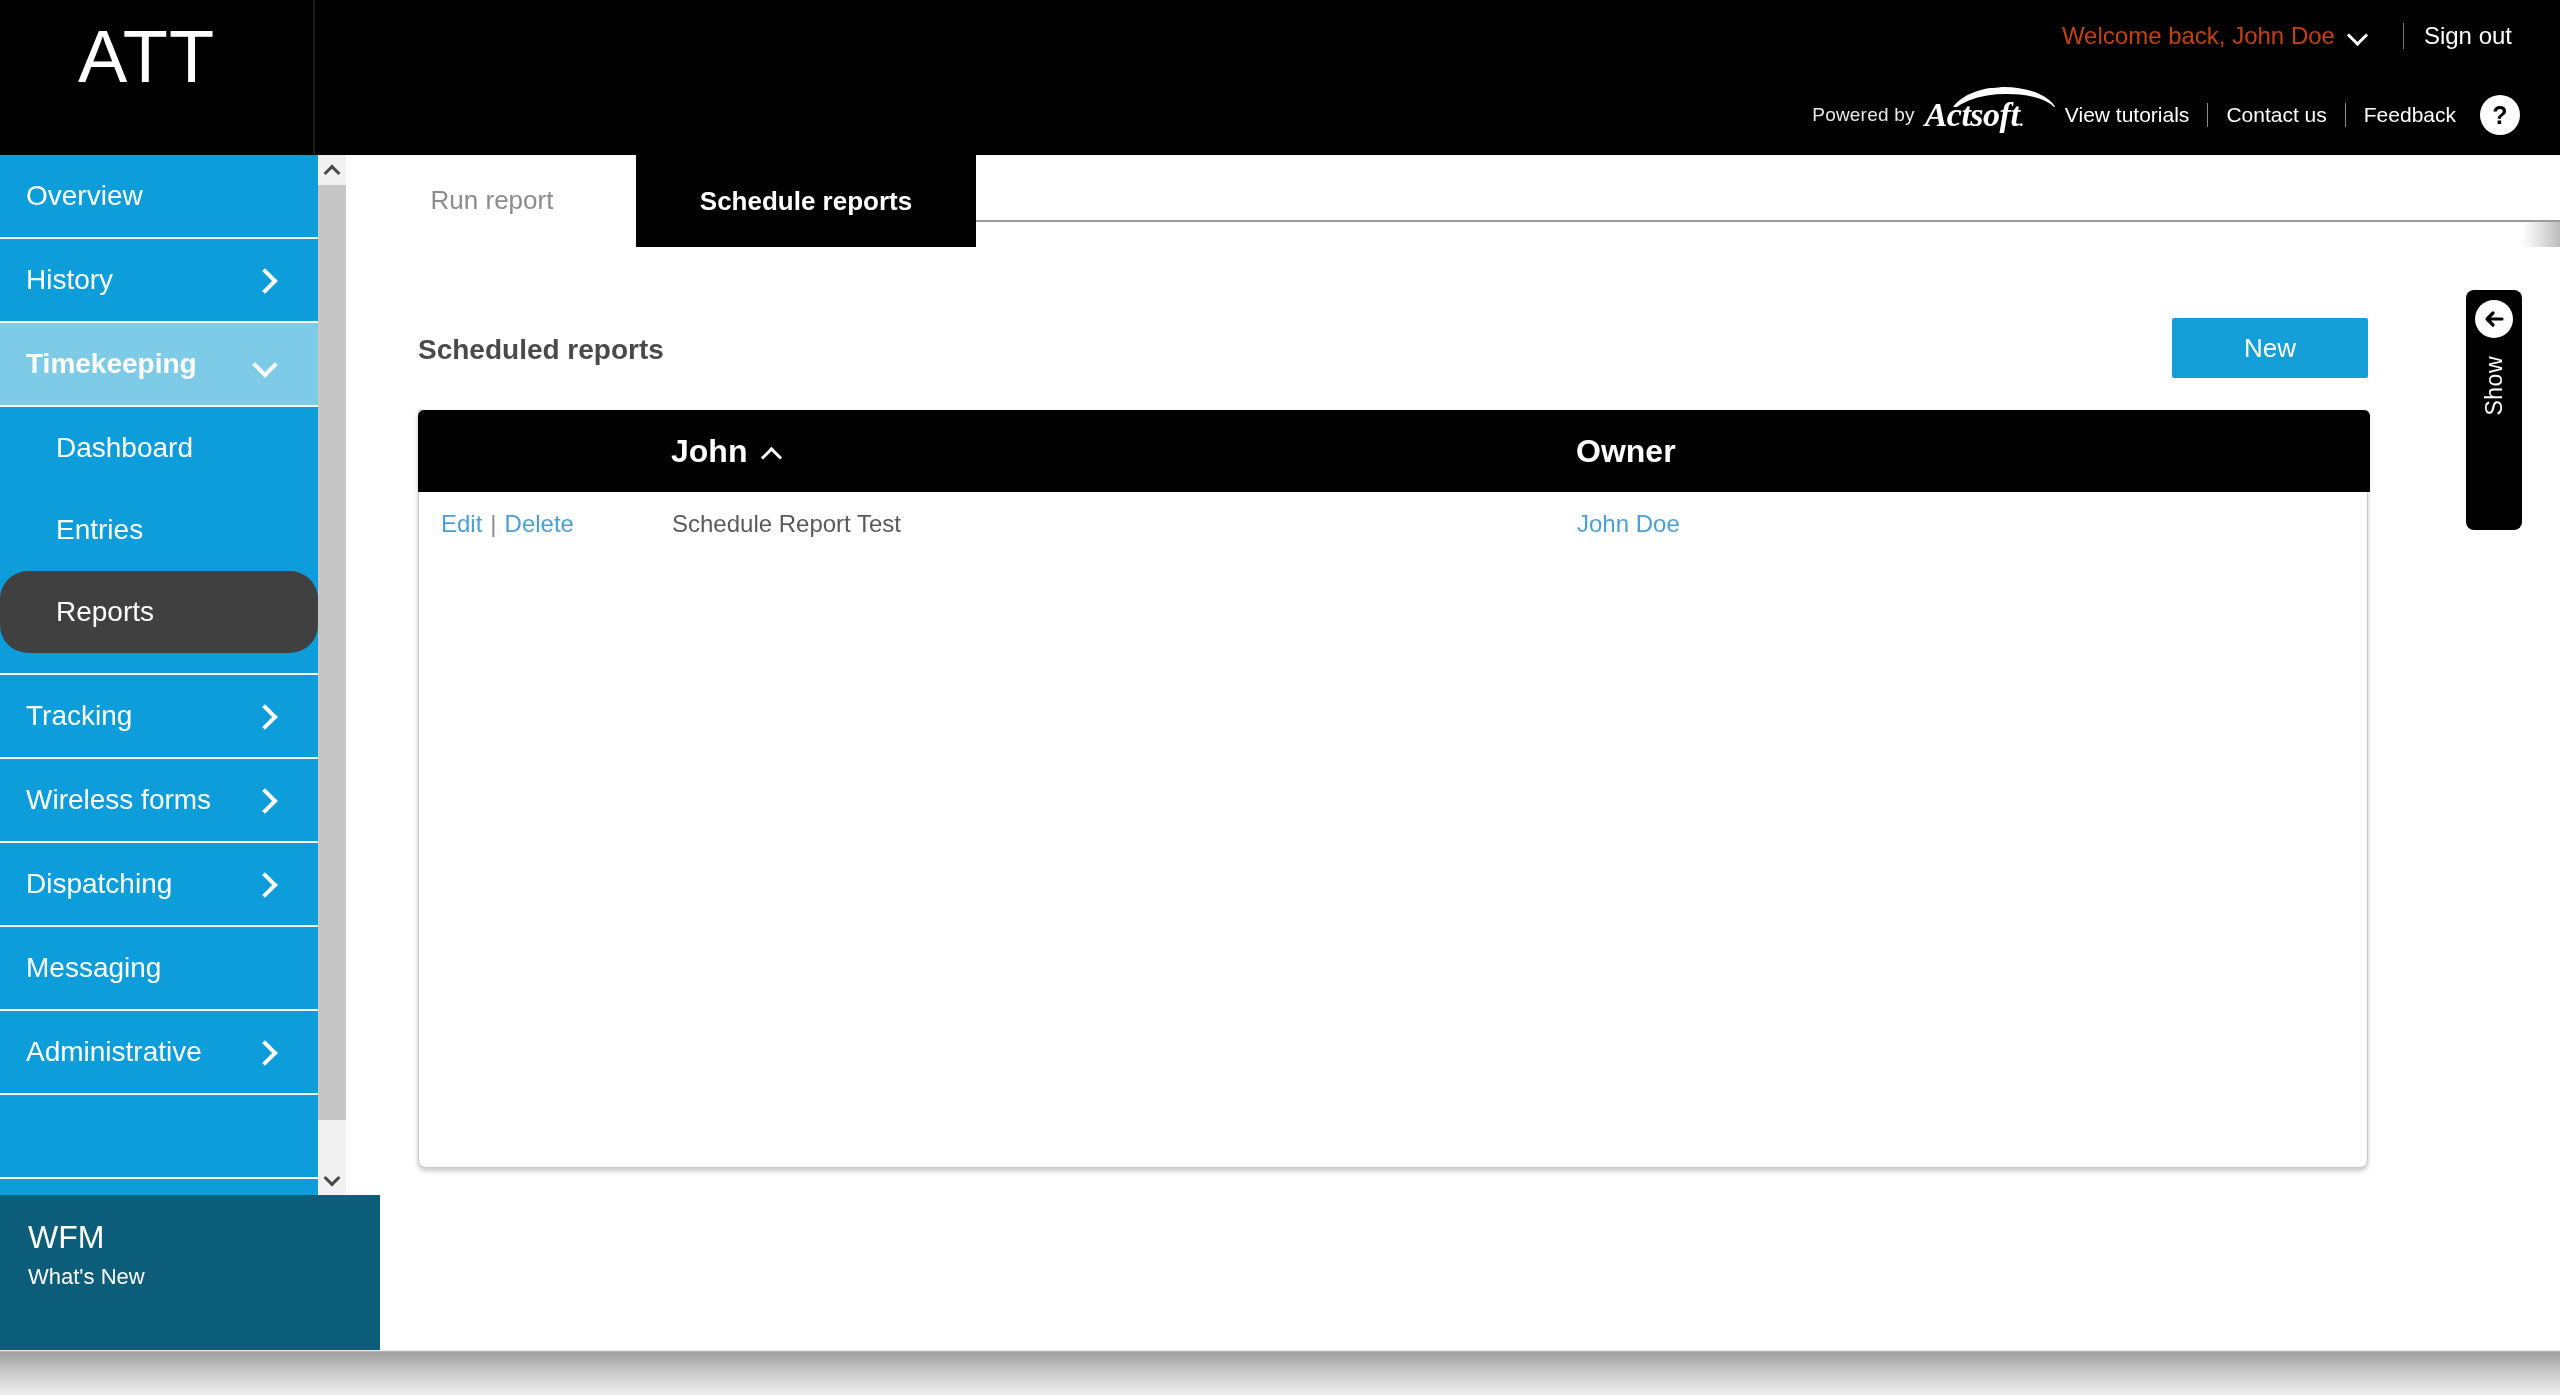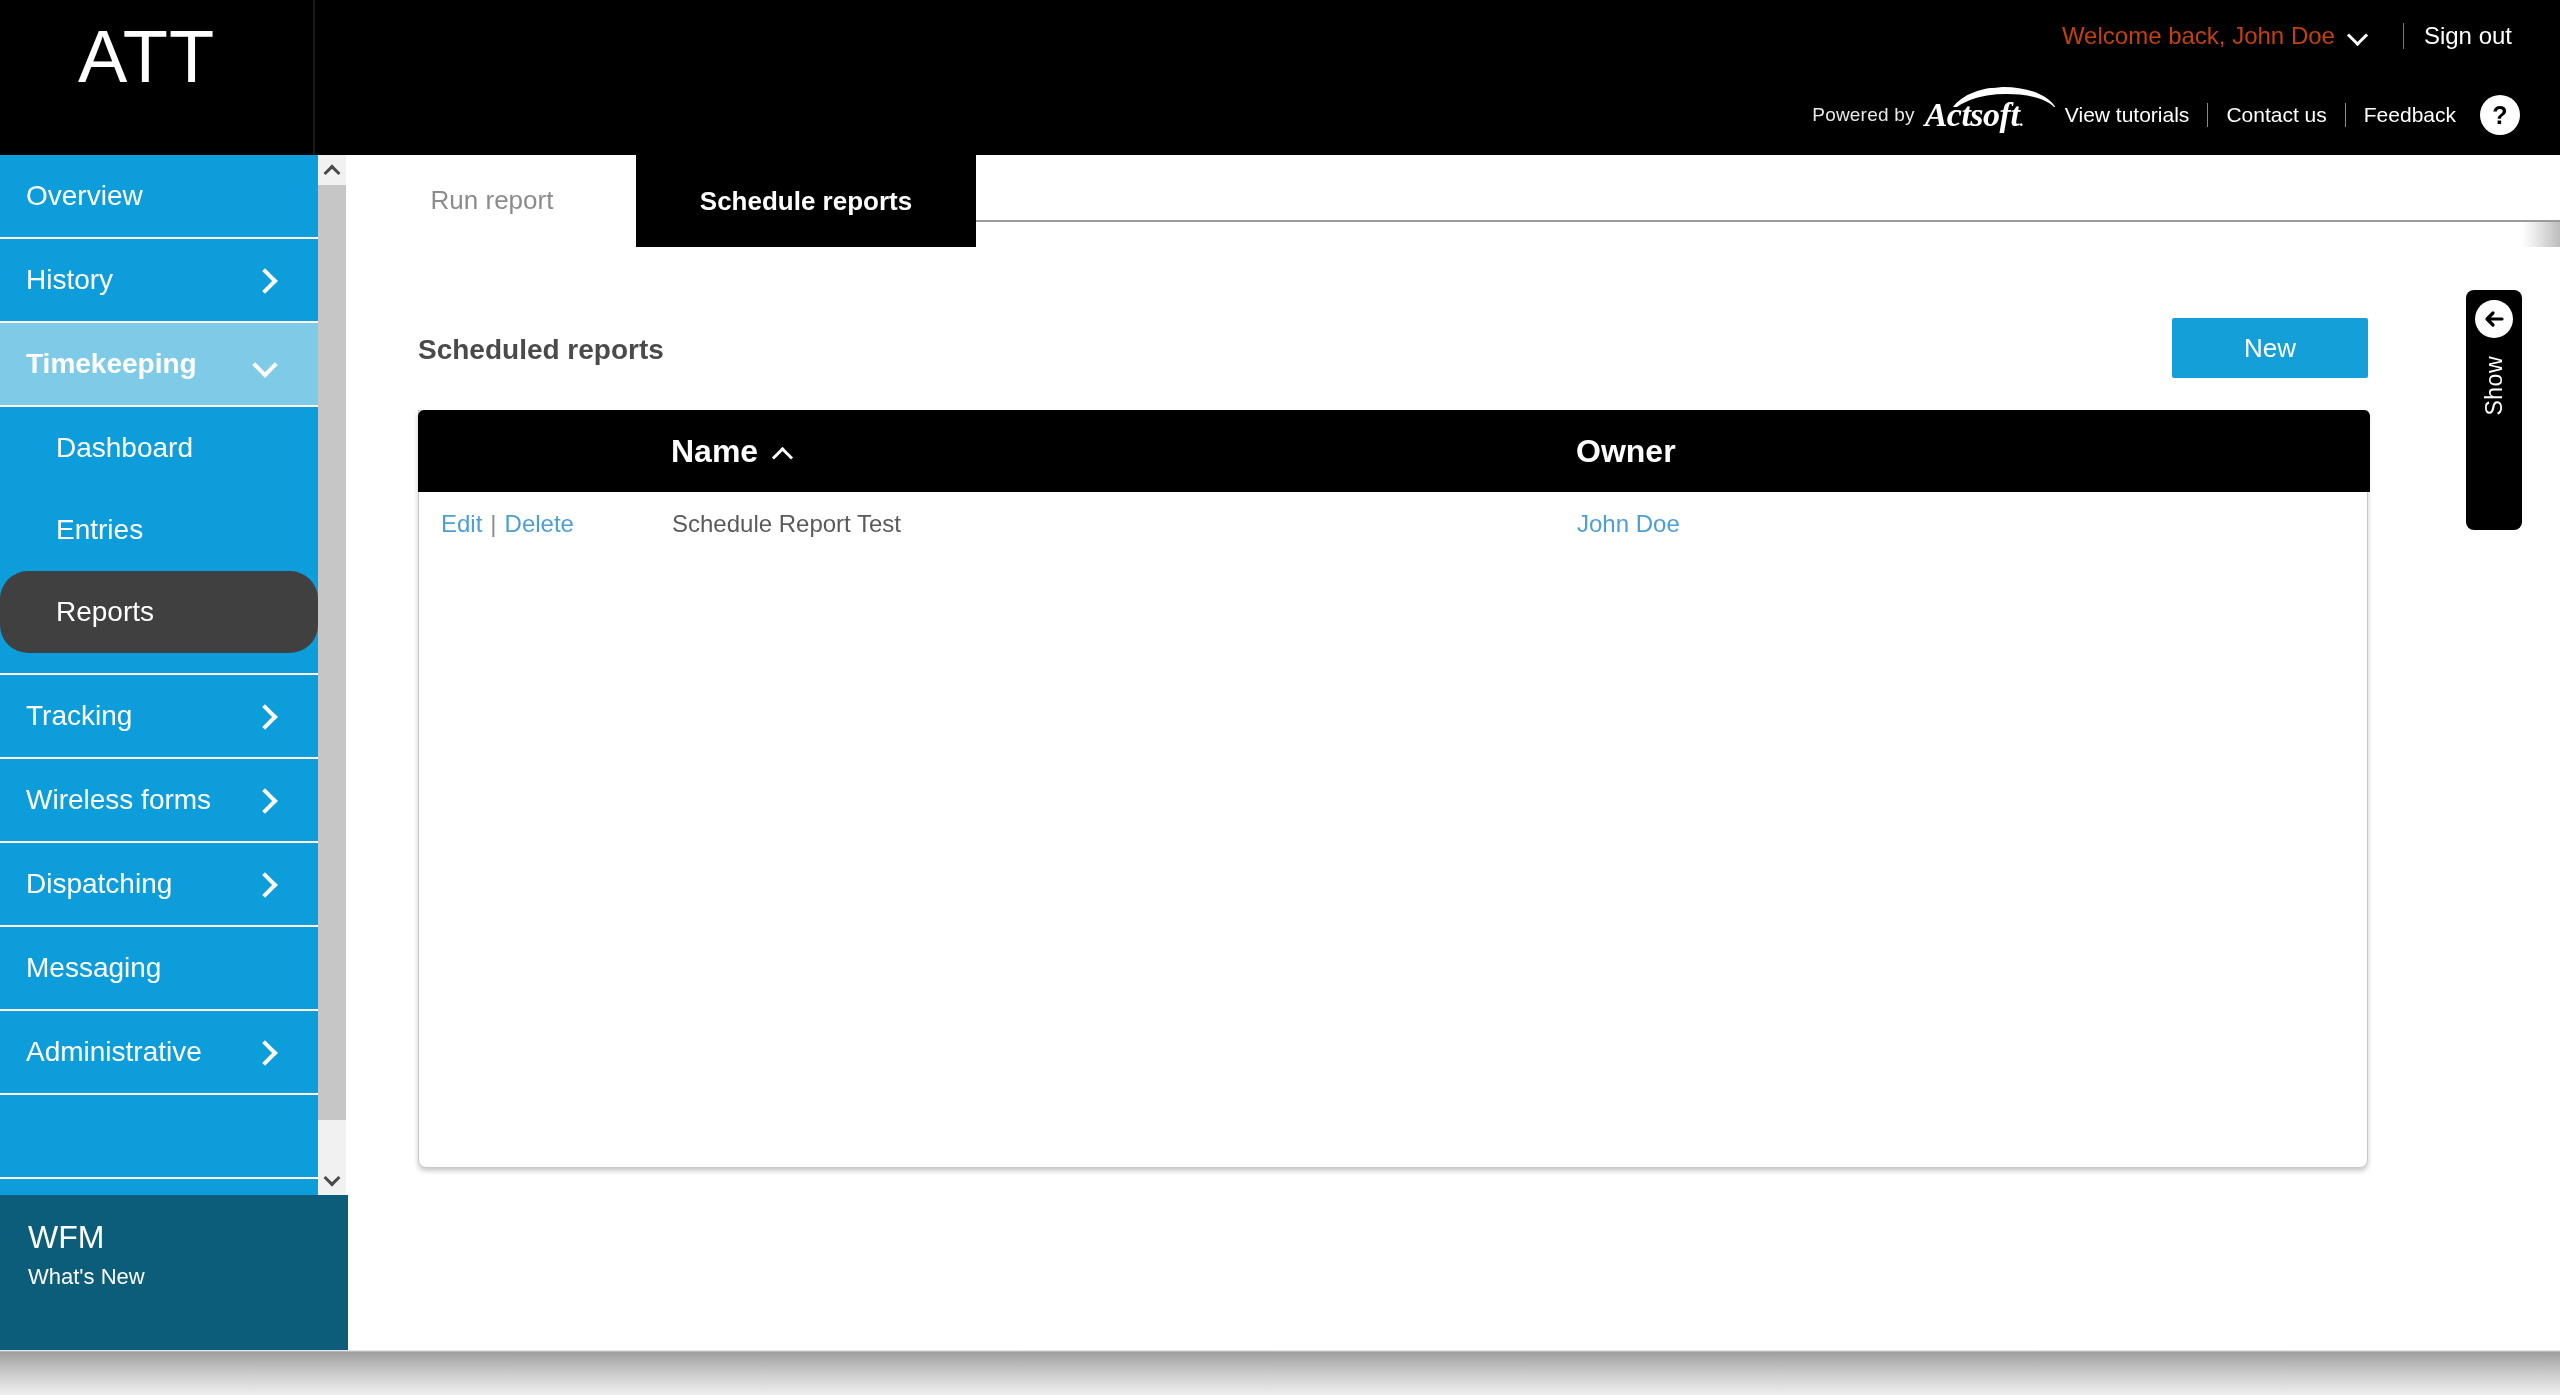--- a/index.html
+++ b/index.html
@@ -297,21 +297,21 @@
     width: 28px;
     height: 45px;
     background: #f1f1f1;
   }
 
   
   .wfm {
     position: absolute;
     left: 0;
     top: 1195px;
-    width: 348px;
+    width: 380px;
     height: 155px;
     background: #0c5d79;
     padding: 24px 0 12px 28px;
     z-index: 6;
   }
   .wfm-title {
     color: #ffffff;
     font-size: 32px;
     font-weight: 500;
     line-height: 1.15;
@@ -655,21 +655,21 @@
   <div class="content">
 
     <div class="page-title">Scheduled reports</div>
 
     <button class="new-btn">New</button>
 
     <div class="panel">
 
       <div class="thead">
         <span class="th-name">
-          <span>Name</span>
+          <span>John</span>
           <span class="sort-asc"></span>
         </span>
         <span class="th-owner">
           <span>Owner</span>
         </span>
       </div>
 
       <div class="trow">
         <span class="cell-actions">
           <span class="lnk">Edit</span>

